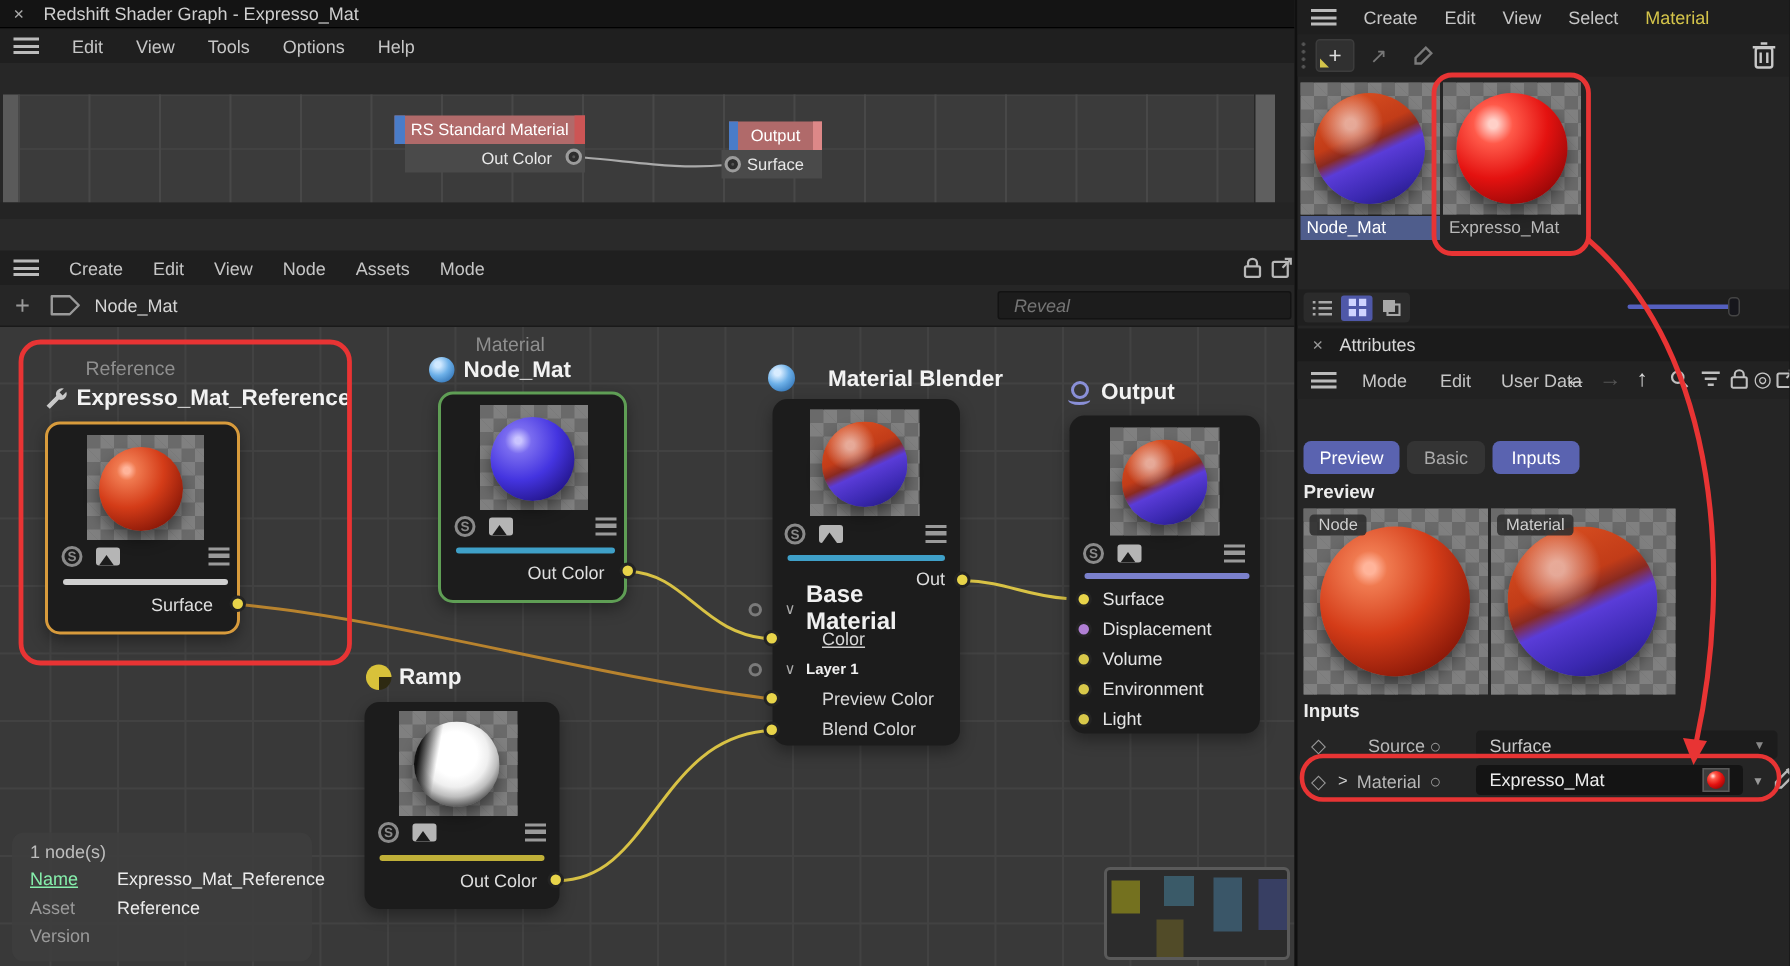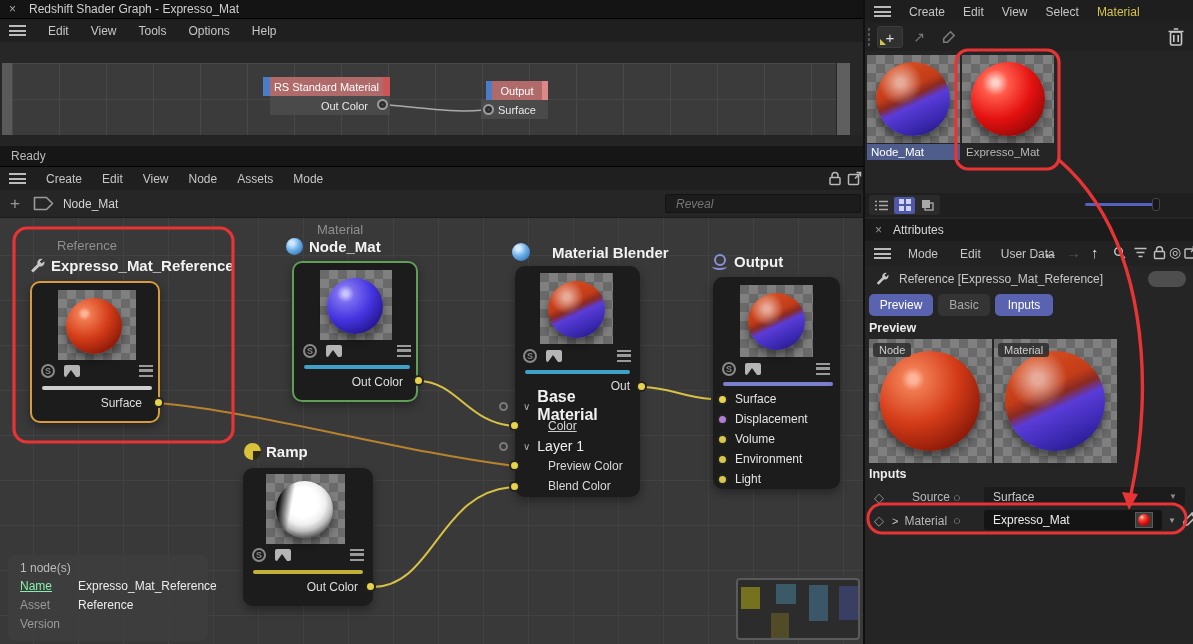--- a/index.html
+++ b/index.html
@@ -90,23 +90,20 @@
       <span style="width:6px;height:19px;background:#4a7cc8;"></span>
       <span style="flex:1;text-align:center;color:#fff;font-size:11px;">Output</span>
       <span style="width:6px;height:19px;background:#dd8888;"></span>
     </div>
     <div class="r" style="width:67px;height:19px;background:#4a4a4a;">
       <span style="color:#e8e8e8;font-size:11px;margin-left:17px;">Surface</span>
     </div>
   </div>
   <span class="donut" style="left:483px;top:104px;z-index:3;"></span>
 
-  <div class="abs r" style="left:0;top:146px;width:863px;height:21px;background:#161616;border-bottom:1px solid #000;">
-    <span style="margin-left:11px;color:#b8b8b8;">Ready</span>
-  </div>
 
   <div class="abs r" style="left:0;top:167px;width:863px;height:23px;background:#1f1f1f;gap:20px;">
     <span class="ham" style="margin-left:9px;"></span>
     <span class="menu-item">Create</span>
     <span class="menu-item">Edit</span>
     <span class="menu-item">View</span>
     <span class="menu-item">Node</span>
     <span class="menu-item">Assets</span>
     <span class="menu-item">Mode</span>
     <svg class="abs" style="left:828px;top:4px;" width="14" height="15" viewBox="0 0 14 15">
@@ -211,21 +208,21 @@
     <div class="abs" style="left:0;top:130px;width:125px;">
       <div class="r" style="height:20px;">
         <span style="margin-left:8px;color:#aaa;font-size:10px;">∨</span>
         <span style="margin-left:7px;color:#f0f0f0;font-weight:bold;font-size:16px;">Base Material</span>
       </div>
       <div class="r" style="height:20px;text-decoration:underline;">
         <span style="margin-left:33px;color:#d8d8d8;font-size:12px;">Color</span>
       </div>
       <div class="r" style="height:20px;">
         <span style="margin-left:8px;color:#aaa;font-size:10px;">∨</span>
-        <span style="margin-left:7px;color:#f0f0f0;font-weight:normal;font-size:14px;">Layer 1</span>
+        <span style="margin-left:7px;color:#f0f0f0;font-weight:bold;font-size:10px;">Layer 1</span>
       </div>
       <div class="r" style="height:20px;">
         <span style="margin-left:33px;color:#d8d8d8;font-size:12px;">Preview Color</span>
       </div>
       <div class="r" style="height:20px;">
         <span style="margin-left:33px;color:#d8d8d8;font-size:12px;">Blend Color</span>
       </div>
     </div>
   </div>
   <span class="hport" style="left:499px;top:402px;z-index:3;"></span>
@@ -401,27 +398,20 @@
       </svg>
     <span class="abs" style="left:304px;top:3px;color:#c8c8c8;font-size:14px;">◎</span>
     <svg class="abs" style="left:319px;top:5px;" width="13" height="13" viewBox="0 0 13 13">
         <g stroke="#c0c0c0" stroke-width="1.4" fill="none">
           <rect x="1" y="3" width="9" height="9" rx="1"></rect>
           <path d="M7 6 L11.5 1.5 M8.5 1h3.5v3.5"></path>
         </g>
       </svg>
   </div>
 
-  <div class="abs r" style="left:865px;top:266px;width:328px;height:26px;">
-    <svg style="margin-left:10px;" width="14" height="14" viewBox="0 0 16 16">
-        <path d="M13.6 2.2a4 4 0 0 0-5.1 5L2 13.7l2.2 2 6.1-6.1a4 4 0 0 0 4.9-5.2L12.8 6.8 10.7 4.7z" fill="#c8c8c8" transform="translate(0,-1.2)"></path>
-      </svg>
-    <span style="margin-left:10px;color:#c8c8c8;">Reference [Expresso_Mat_Reference]</span>
-    <span class="abs" style="left:283px;top:5px;width:38px;height:16px;background:#4e4e4e;border-radius:8px;"></span>
-  </div>
 
   <div class="tab-pill" style="left:869px;top:294px;width:64px;background:#5a63b0;color:#fff;">
       <span>Preview</span>
     </div>
   <div class="tab-pill" style="left:938px;top:294px;width:52px;background:#343434;color:#ababab;">
       <span>Basic</span>
     </div>
   <div class="tab-pill" style="left:995px;top:294px;width:58px;background:#5a63b0;color:#fff;">
       <span>Inputs</span>
     </div>

